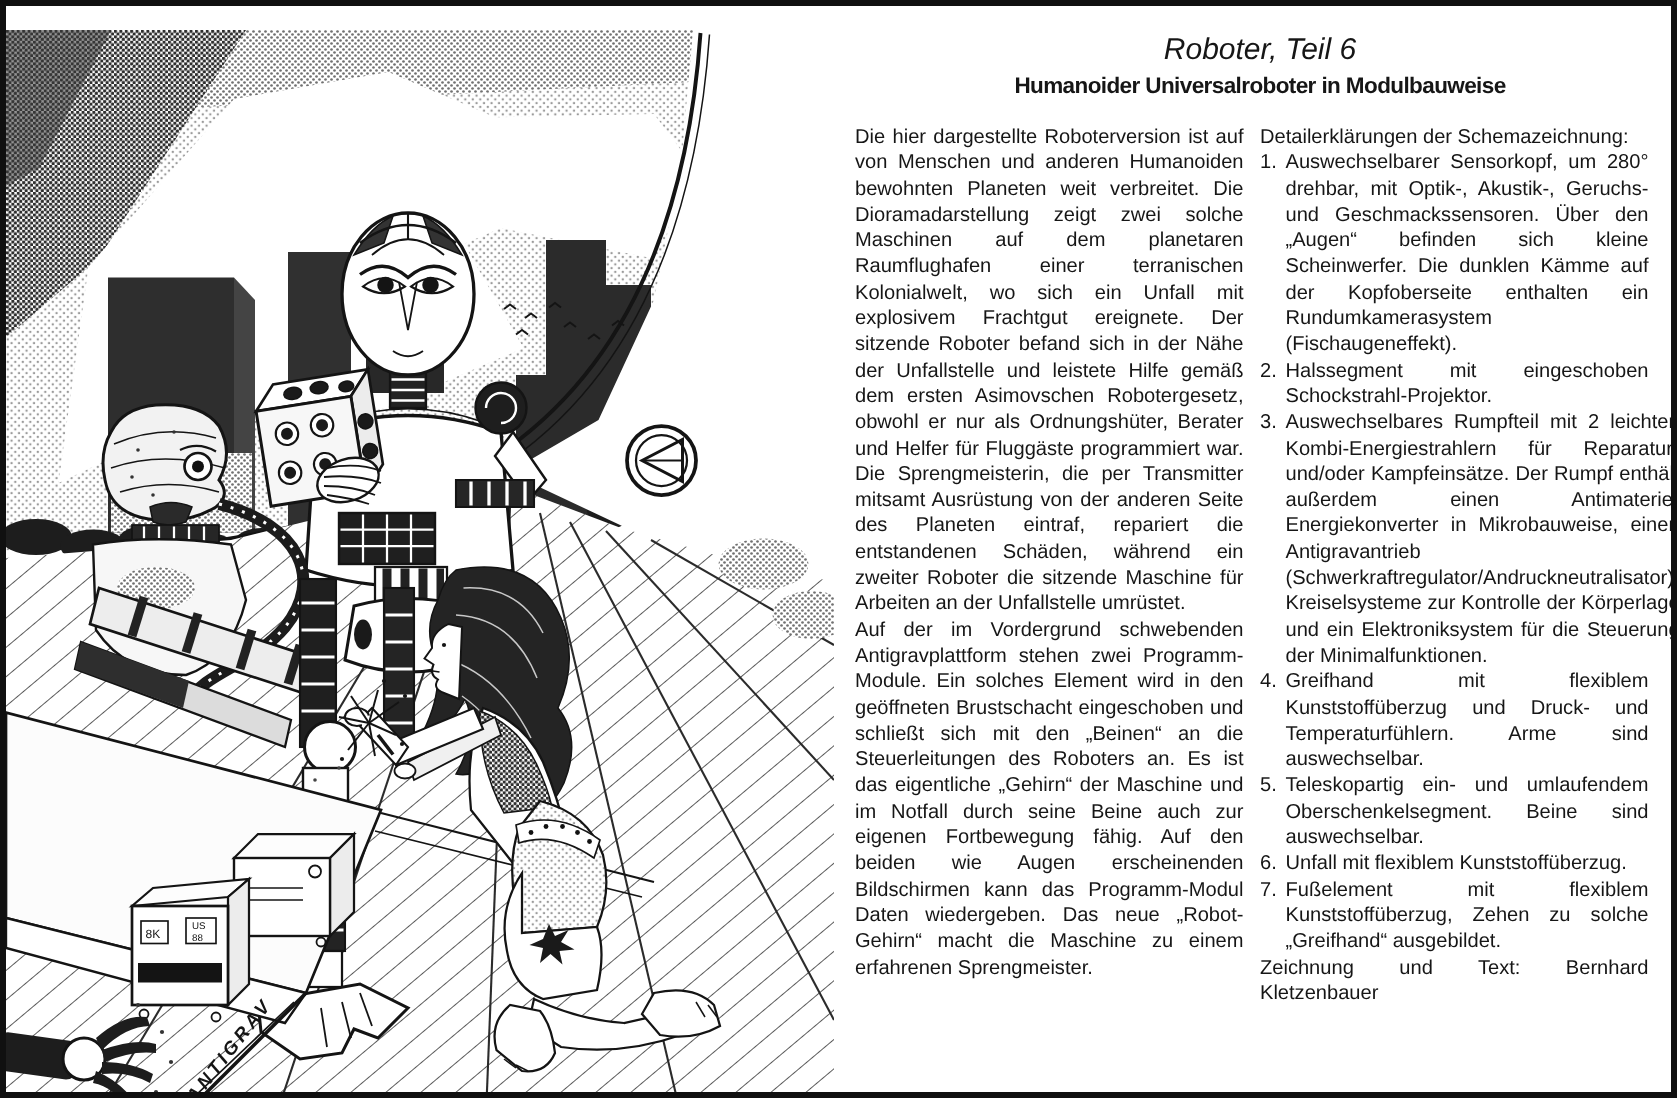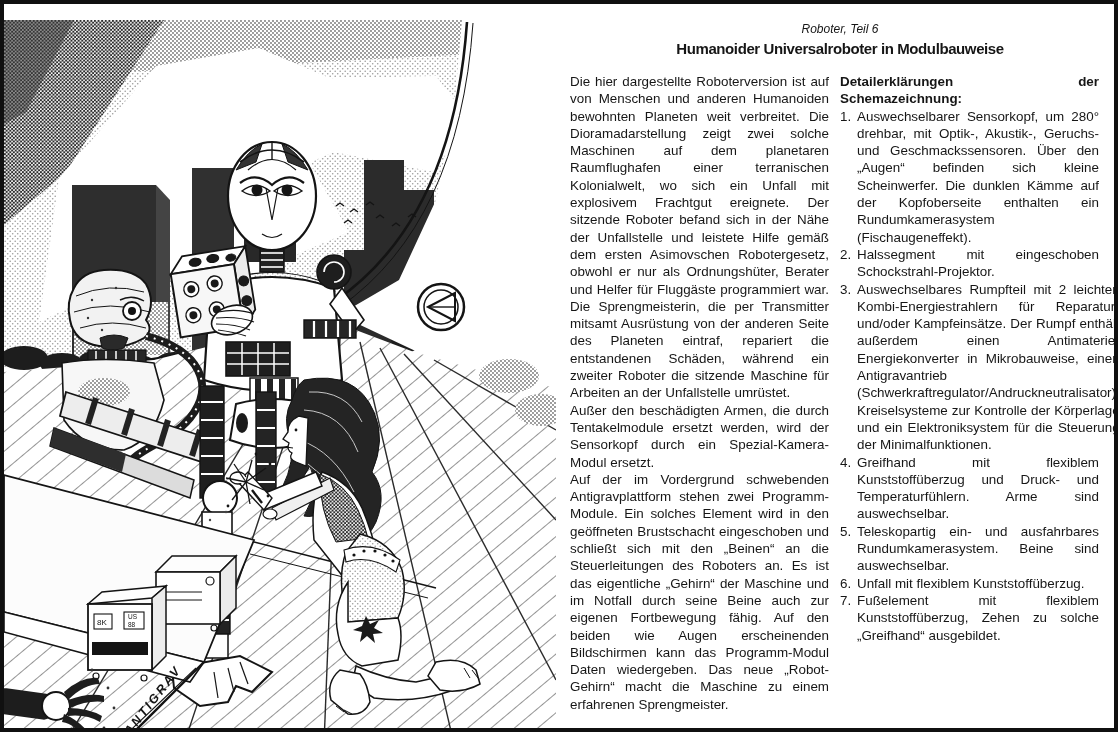--- a/index.html
+++ b/index.html
@@ -7,28 +7,28 @@
     position:relative;width:1118px;height:732px;margin:0 auto;
     background:#ffffff;border:4px solid #101010;box-sizing:border-box;
     font-family:"Liberation Sans","DejaVu Sans",sans-serif;color:#161616;
     overflow:hidden;
   }
   .art{position:absolute;left:0;top:0;width:552px;height:724px;margin-top:16px;}
   .art svg{display:block;width:100%;height:100%;}
   svg text{font-family:"Liberation Sans","DejaVu Sans",sans-serif;}
 
   .textarea{position:absolute;left:566px;top:18px;width:540px;}
-  .kicker{text-align:center;font-style:italic;font-size:12px;margin:0 0 4px 0;font-weight:400;}
+  .kicker{text-align:center;font-style:italic;font-size:20px;margin:0 0 4px 0;font-weight:400;}
   .title{text-align:center;font-size:15px;font-weight:700;letter-spacing:-0.4px;margin:0 0 16px 0;white-space:nowrap;}
   .cols{display:flex;gap:11px;}
   .col{width:259px;font-size:13.4px;line-height:17.3px;text-align:justify;
        overflow-wrap:break-word;hyphens:auto;}
   .col p{margin:0;}
   .col p + p{margin-top:0px;}
-  .dl-head{margin:0 0 0 0;font-weight:bold;}
+  .dl-head{margin:0 0 0 0;}
   .dl-item{display:flex;}
   .dl-num{flex:0 0 17px;}
   .dl-text{flex:1;text-align:justify;}
   .credit{margin-top:28px;}
 </style>
 </head>
 <body>
 
 <div class="page">
 
@@ -413,21 +413,20 @@
     </g>
   </svg>
   </div>
 
   <div class="textarea">
     <p class="kicker">Roboter, Teil 6</p>
     <h1 class="title">Humanoider Universalroboter in Modulbauweise</h1>
     <div class="cols">
       <div class="col">
           <p>Die hier dargestellte Roboterversion ist auf von Menschen und anderen Humanoiden bewohnten Planeten weit verbreitet. Die Dioramadarstellung zeigt zwei solche Maschinen auf dem planetaren Raumflughafen einer terranischen Kolonialwelt, wo sich ein Unfall mit explosivem Frachtgut ereignete. Der sitzende Roboter befand sich in der Nähe der Unfallstelle und leistete Hilfe gemäß dem ersten Asimovschen Robotergesetz, obwohl er nur als Ordnungshüter, Berater und Helfer für Fluggäste programmiert war. Die Sprengmeisterin, die per Transmitter mitsamt Ausrüstung von der anderen Seite des Planeten eintraf, repariert die entstandenen Schäden, während ein zweiter Roboter die sitzende Maschine für Arbeiten an der Unfallstelle umrüstet.</p>
-          <p>Außer den beschädigten Armen, die durch Tentakelmodule ersetzt werden, wird der Sensorkopf durch ein Spezial-Kamera-Modul ersetzt.</p>
           <p>Auf der im Vordergrund schwebenden Antigravplattform stehen zwei Programm-Module. Ein solches Element wird in den geöffneten Brustschacht eingeschoben und schließt sich mit den „Beinen“ an die Steuerleitungen des Roboters an. Es ist das eigentliche „Gehirn“ der Maschine und im Notfall durch seine Beine auch zur eigenen Fortbewegung fähig. Auf den beiden wie Augen erscheinenden Bildschirmen kann das Programm-Modul Daten wiedergeben. Das neue „Robot-Gehirn“ macht die Maschine zu einem erfahrenen Sprengmeister.</p>
         </div>
       <div class="col">
         <p class="dl-head">Detailerklärungen der Schemazeichnung:</p>
         <div>
             <div class="dl-item">
               <span class="dl-num">1.</span>
               <span class="dl-text">Auswechselbarer Sensorkopf, um 280° drehbar, mit Optik-, Akustik-, Geruchs- und Geschmackssensoren. Über den „Augen“ befinden sich kleine Scheinwerfer. Die dunklen Kämme auf der Kopfoberseite enthalten ein Rundumkamerasystem (Fischaugeneffekt).</span>
             </div>
             <div class="dl-item">
@@ -437,28 +436,29 @@
             <div class="dl-item">
               <span class="dl-num">3.</span>
               <span class="dl-text">Auswechselbares Rumpfteil mit 2 leichten Kombi-Energiestrahlern für Reparatur- und/oder Kampfeinsätze. Der Rumpf enthält außerdem einen Antimaterie-Energiekonverter in Mikrobauweise, einen Antigravantrieb (Schwerkraftregulator/Andruckneutralisator), Kreiselsysteme zur Kontrolle der Körperlage und ein Elektroniksystem für die Steuerung der Minimalfunktionen.</span>
             </div>
             <div class="dl-item">
               <span class="dl-num">4.</span>
               <span class="dl-text">Greifhand mit flexiblem Kunststoffüberzug und Druck- und Temperaturfühlern. Arme sind auswechselbar.</span>
             </div>
             <div class="dl-item">
               <span class="dl-num">5.</span>
-              <span class="dl-text">Teleskopartig ein- und ausfahrbares Rundumkamerasystem. Beine sind auswechselbar.</span>
+              <span class="dl-text">Teleskopartig ein- und umlaufendem Oberschenkelsegment. Beine sind auswechselbar.</span>
             </div>
             <div class="dl-item">
               <span class="dl-num">6.</span>
               <span class="dl-text">Unfall mit flexiblem Kunststoffüberzug.</span>
             </div>
             <div class="dl-item">
               <span class="dl-num">7.</span>
               <span class="dl-text">Fußelement mit flexiblem Kunststoffüberzug, Zehen zu solche „Greifhand“ ausgebildet.</span>
             </div>
           </div>
+        <p class="credit">Zeichnung und Text: Bernhard Kletzenbauer</p>
       </div>
     </div>
   </div>
 
 </div>
 
 </body></html>

